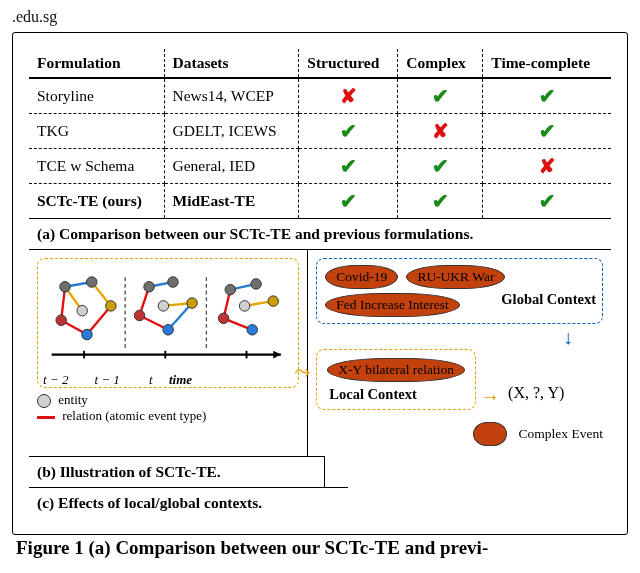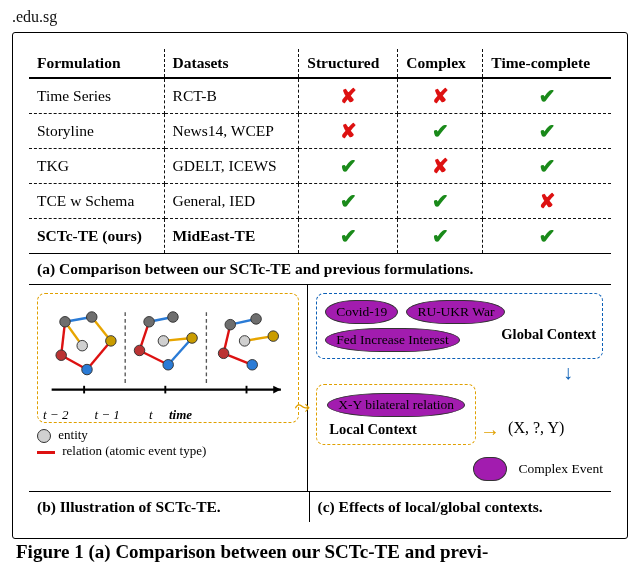--- a/index.html
+++ b/index.html
@@ -90,21 +90,21 @@
   .caption-bottom {
     border-top: 1.5px solid #000;
     padding: 6px 8px;
     font-size: 15.5px;
     font-weight: bold;
   }
 
   .cloud {
     display: inline-block;
     border: 1.5px solid #333;
-    background: #a21caf;
+    background: #c2410c;
     border-radius: 50% / 60%;
     padding: 3px 10px;
     font-size: 13.5px;
     margin: 2px;
   }
   .box-global {
     border: 1.5px dashed #0b5fb6;
     border-radius: 8px;
     padding: 4px 6px 4px 6px;
     margin-bottom: 6px;
@@ -136,27 +136,20 @@
       <thead>
         <tr>
           <th>Formulation</th>
           <th>Datasets</th>
           <th>Structured</th>
           <th>Complex</th>
           <th>Time-complete</th>
         </tr>
       </thead>
       <tbody>
-        <tr>
-          <td>Time Series</td>
-          <td>RCT-B</td>
-          <td class="c"><span class="xmark">✘</span></td>
-          <td class="c"><span class="xmark">✘</span></td>
-          <td class="c"><span class="check">✔</span></td>
-        </tr>
         <tr>
           <td>Storyline</td>
           <td>News14, WCEP</td>
           <td class="c"><span class="xmark">✘</span></td>
           <td class="c"><span class="check">✔</span></td>
           <td class="c"><span class="check">✔</span></td>
         </tr>
         <tr>
           <td>TKG</td>
           <td>GDELT, ICEWS</td>
@@ -284,21 +277,21 @@
         <div style="margin-top:6px; text-align:right;">
           <span class="cloud" style="padding:3px 14px;">&nbsp;</span>
           <span class="ce-label">Complex Event</span>
         </div>
         <div style="position:absolute; left:-14px; top:110px;">
           <span class="arrow arrow-orange">⤳</span>
         </div>
       </div>
     </div>
 
-    <div style="display:flex;">
+    <div style="display:flex;flex-direction:column;">
       <div class="caption-bottom" style="width:48%; border-right:1.5px solid #000;">(b) Illustration of SCTc-TE.</div>
       <div class="caption-bottom" style="width:52%;">(c) Effects of local/global contexts.</div>
     </div>
 
   </div>
 
   <div class="fig-caption">Figure 1 (a) Comparison between our SCTc-TE and previ-</div>
 </div>
 
 </body></html>

